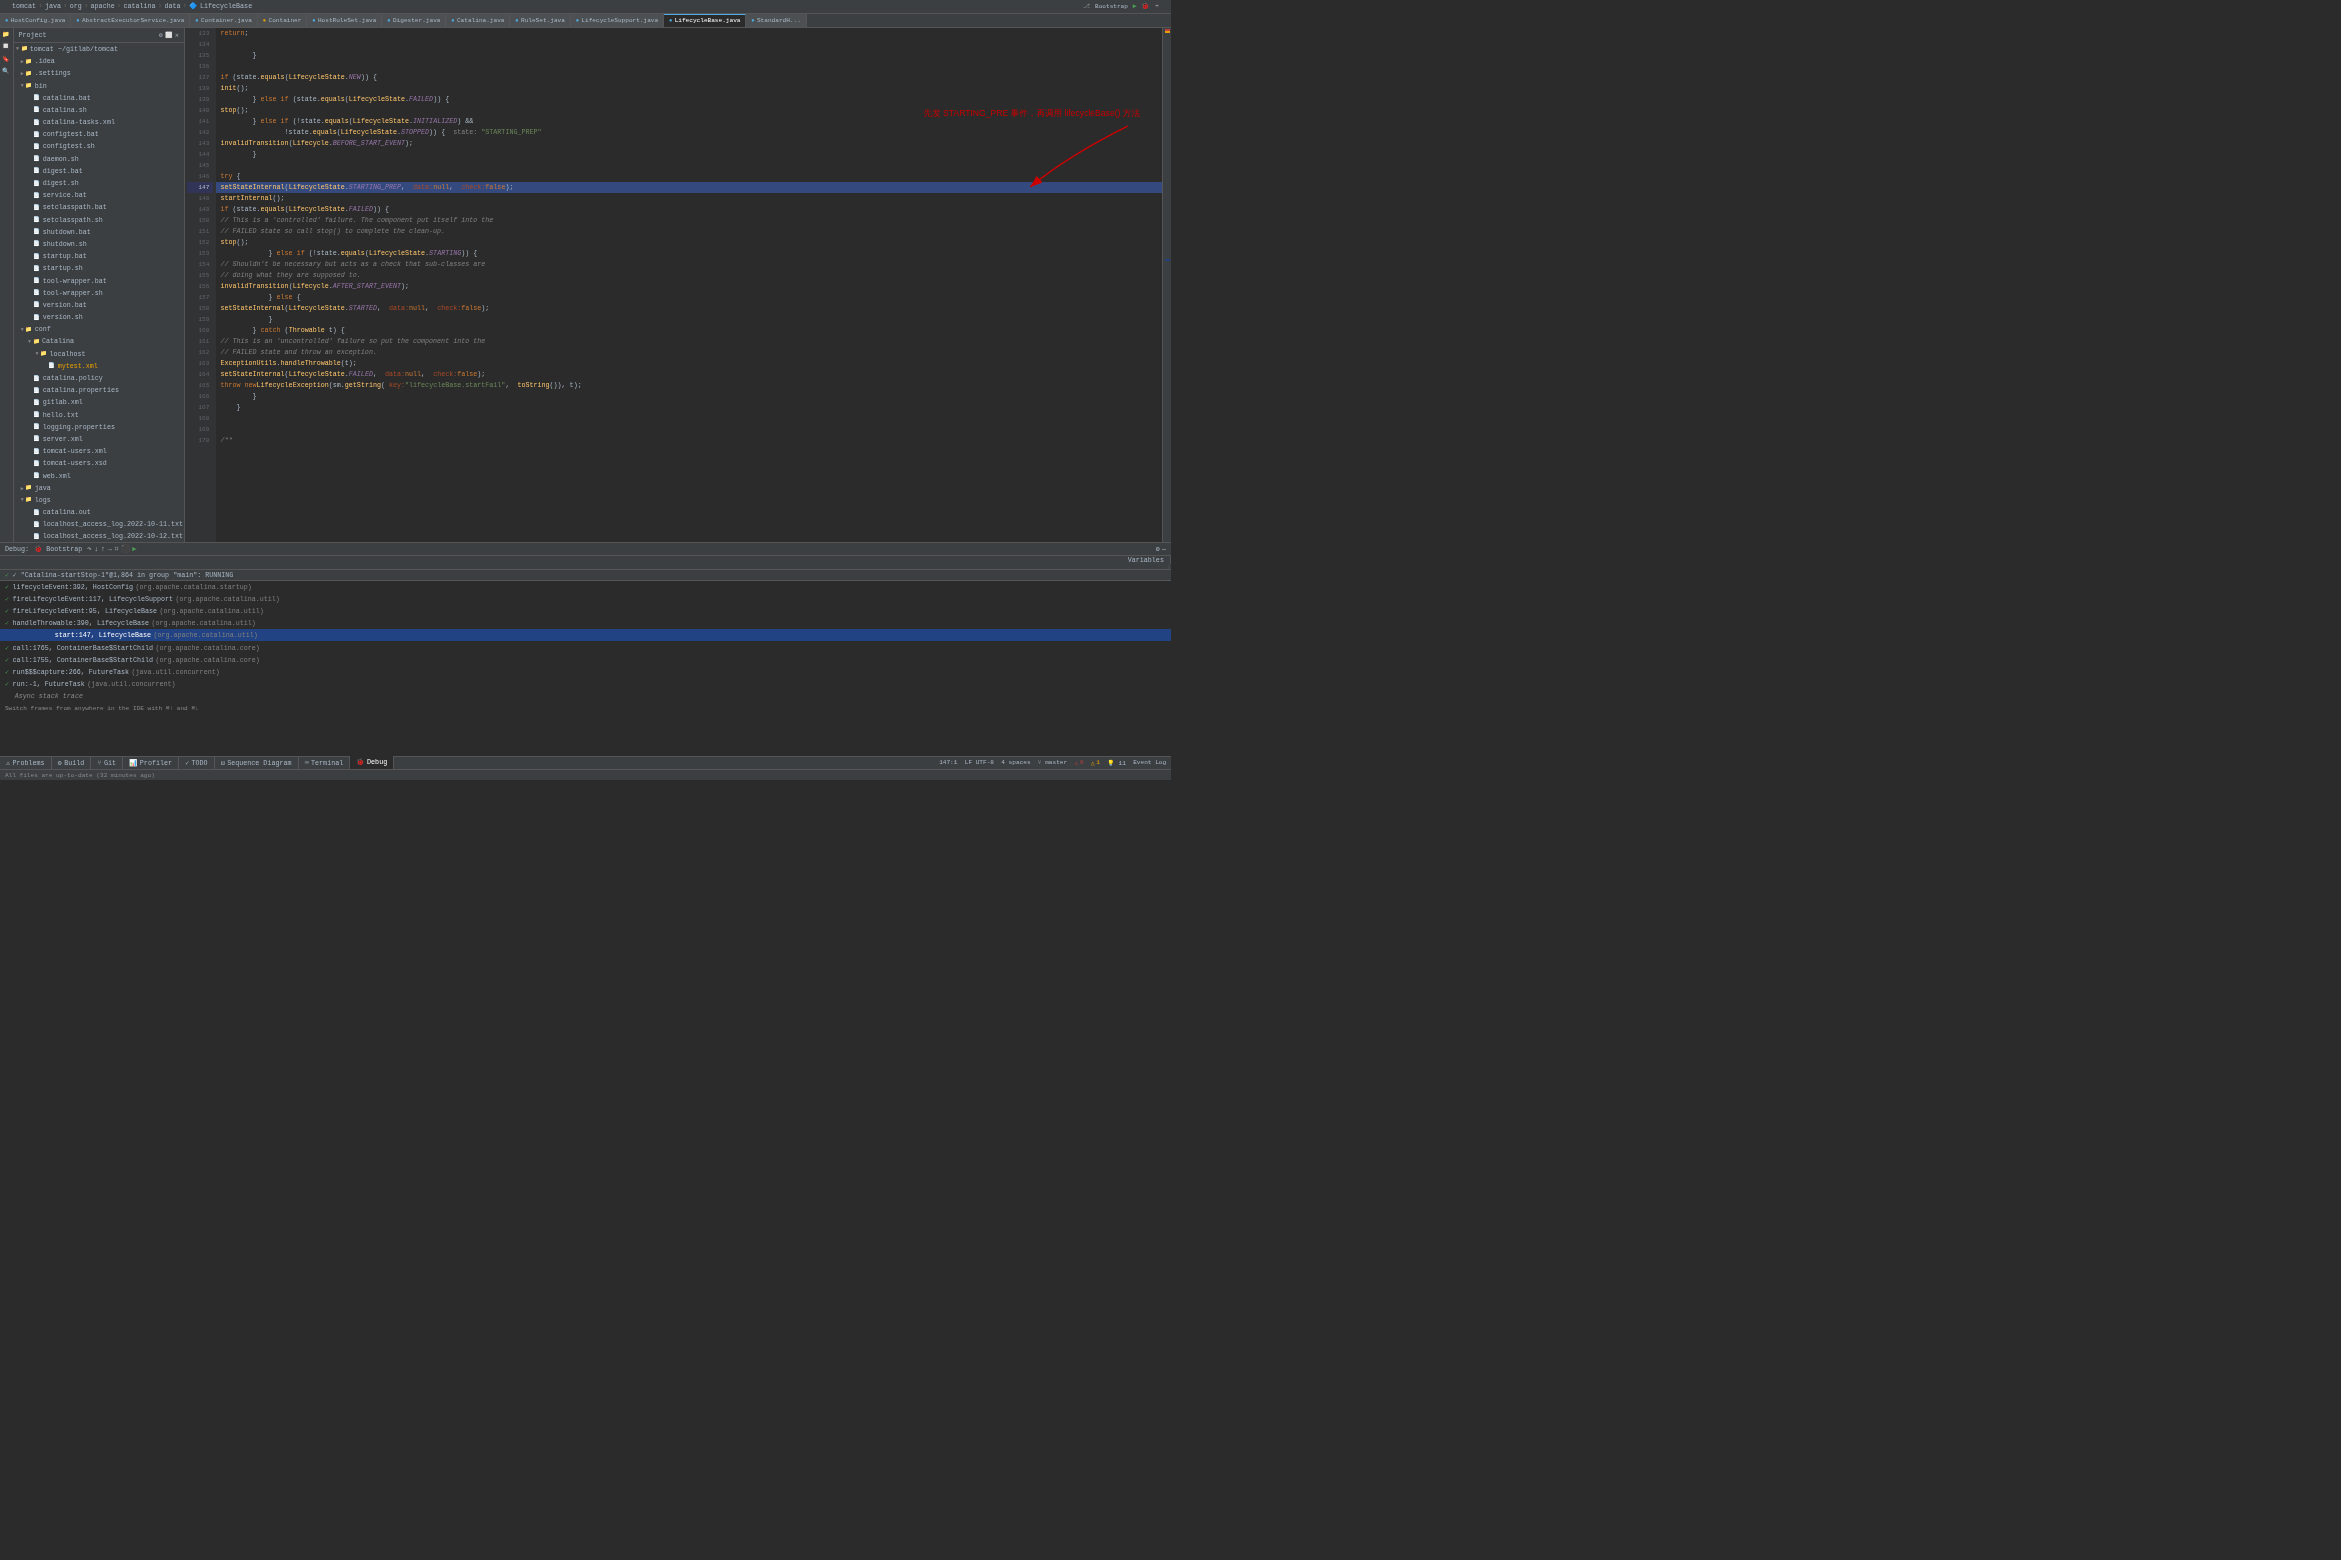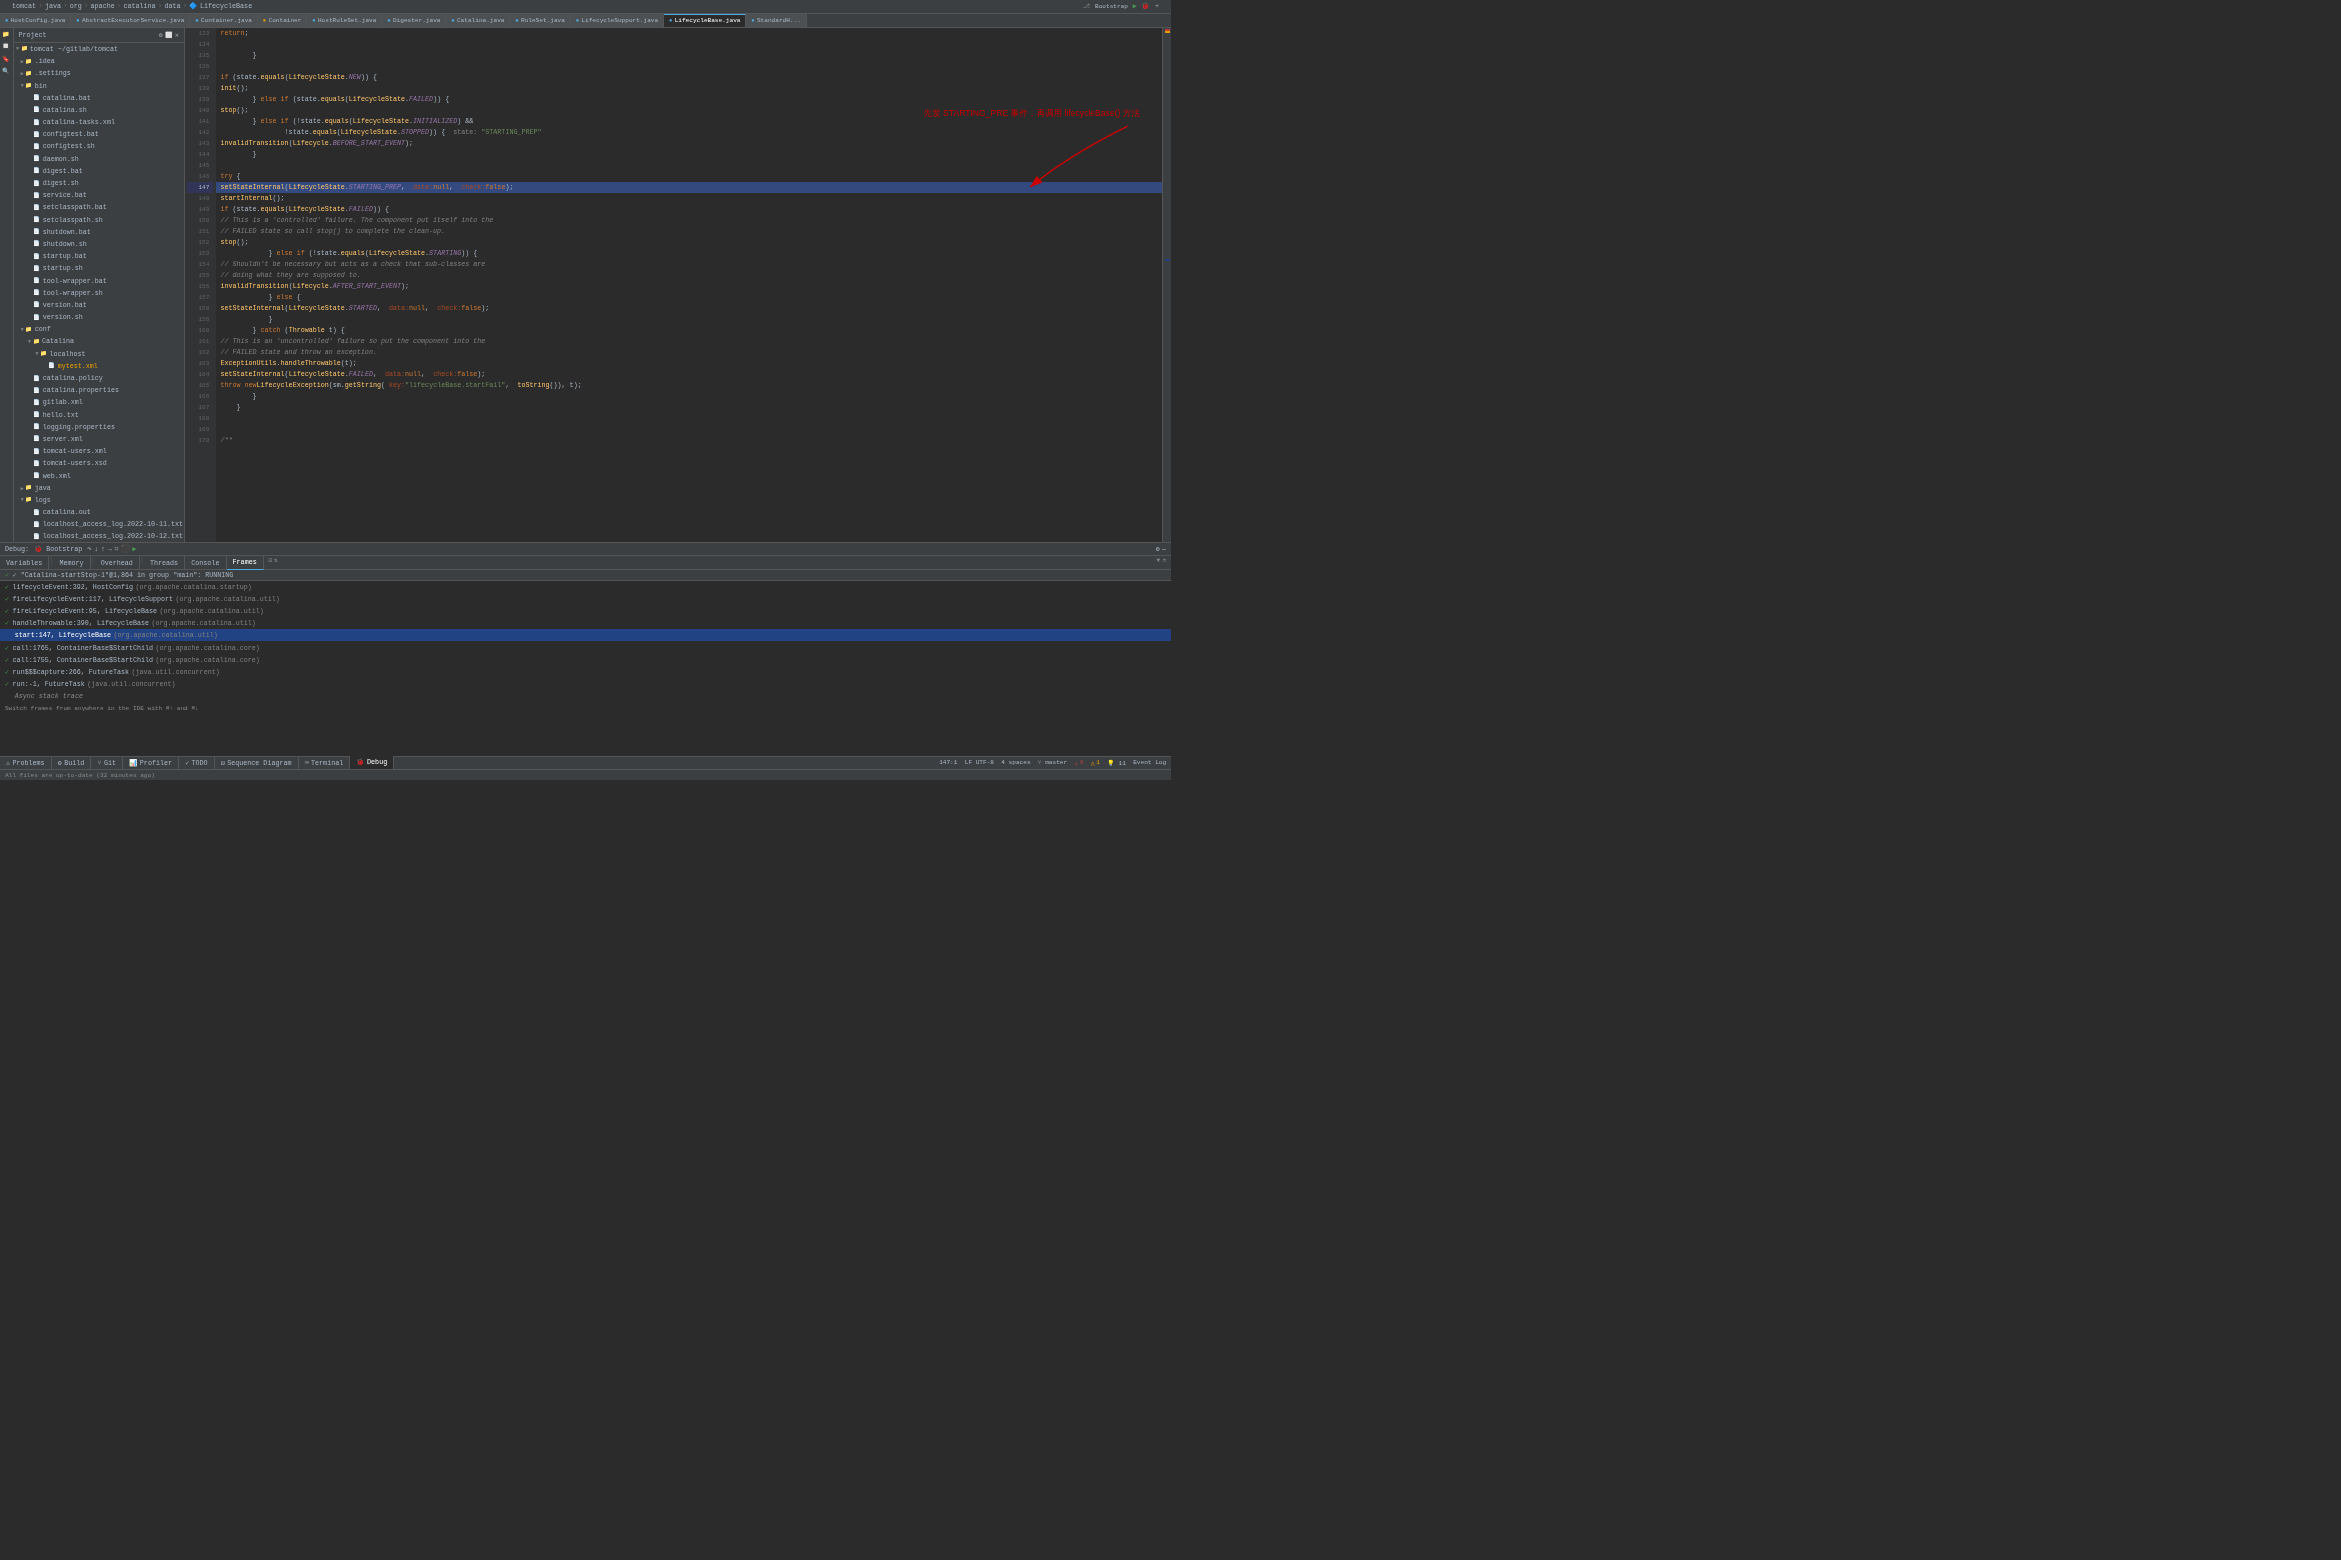--- a/index.html
+++ b/index.html
@@ -47,21 +47,21 @@
     
     .right-gutter { width: 7.3px; background: #3c3f41; }
     .gutter-mark { width: 4.9px; height: 1.8px; margin: 0.6px auto; }
     .gutter-error { background: #bc3f3c; }
     .gutter-warn { background: #e8a000; }
     .gutter-current { background: #214283; }
     
     
     .bottom-panel { height: 214px; background: #3c3f41; border-top: 0.6px solid #555; display: flex; flex-direction: column; }
     .debug-header { height: 13.5px; display: flex; align-items: center; padding: 0 4.9px; background: #3c3f41; border-bottom: 0.6px solid #555; font-size: 6.7px; color: #a9b7c6; gap: 4.9px; }
-    .debug-tabs { display: flex; align-items: flex-start; gap: 0; height: 13.5px; border-bottom: 0.6px solid #555; background: #3c3f41; }
+    .debug-tabs { display: flex; align-items: flex-end; gap: 0; height: 13.5px; border-bottom: 0.6px solid #555; background: #3c3f41; flex-direction: column; }
     .debug-tab { padding: 0 6.1px; height: 13.5px; display: flex; align-items: center; font-size: 6.7px; color: #a9b7c6; cursor: pointer; border-right: 0.6px solid #555; }
     .debug-tab.active { border-bottom: 1.2px solid #4eade5; color: #fff; }
     .debug-content { flex: 1; overflow-y: auto; background: #2b2b2b; font-size: 6.7px; }
     .debug-item { height: 12.2px; display: flex; align-items: center; padding-left: 4.9px; cursor: pointer; white-space: nowrap; }
     .debug-item.selected { background: #214283; }
     .debug-check { color: #499C54; margin-right: 3.7px; }
     .debug-text { color: #a9b7c6; }
     .debug-muted { color: #808080; margin-left: 2.4px; }
     .status-error { color: #bc3f3c; display: flex; align-items: center; gap: 1.8px; }
     .status-warn { color: #e8a000; display: flex; align-items: center; gap: 1.8px; }
@@ -562,21 +562,21 @@
         <span class="debug-text">fireLifecycleEvent:95, LifecycleBase</span>
         <span class="debug-muted">(org.apache.catalina.util)</span>
       </div>
       <div class="debug-item">
         <span class="debug-check">✓</span>
         <span class="debug-text">handleThrowable:390, LifecycleBase</span>
         <span class="debug-muted">(org.apache.catalina.util)</span>
       </div>
       <div class="debug-item selected">
         <span style="width:9.8px; display:inline-block;"></span>
-        <span class="debug-text" style="color:#fff;">start:147, LifecycleBase</span>
+        <span class="debug-text" style="color:#fff;margin-left:40px;">start:147, LifecycleBase</span>
         <span class="debug-muted">(org.apache.catalina.util)</span>
       </div>
       <div class="debug-item">
         <span class="debug-check">✓</span>
         <span class="debug-text">call:1765, ContainerBase$StartChild</span>
         <span class="debug-muted">(org.apache.catalina.core)</span>
       </div>
       <div class="debug-item">
         <span class="debug-check">✓</span>
         <span class="debug-text">call:1755, ContainerBase$StartChild</span>

